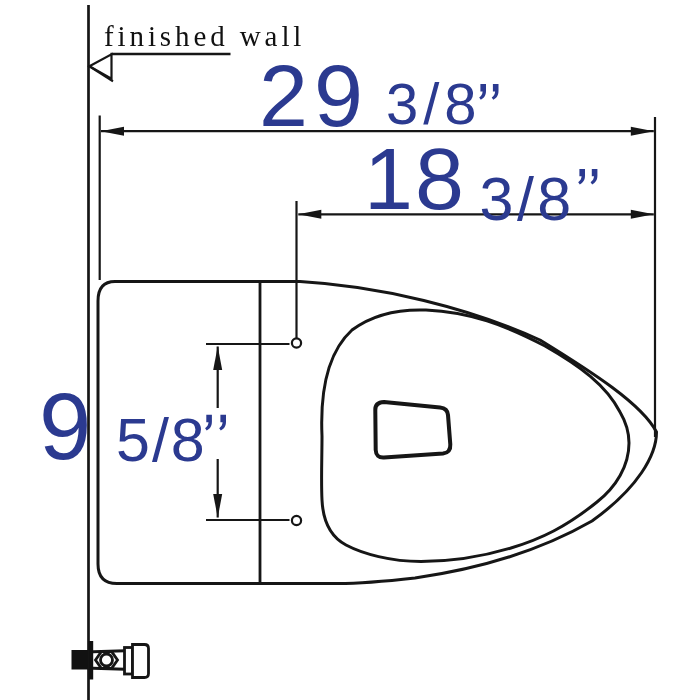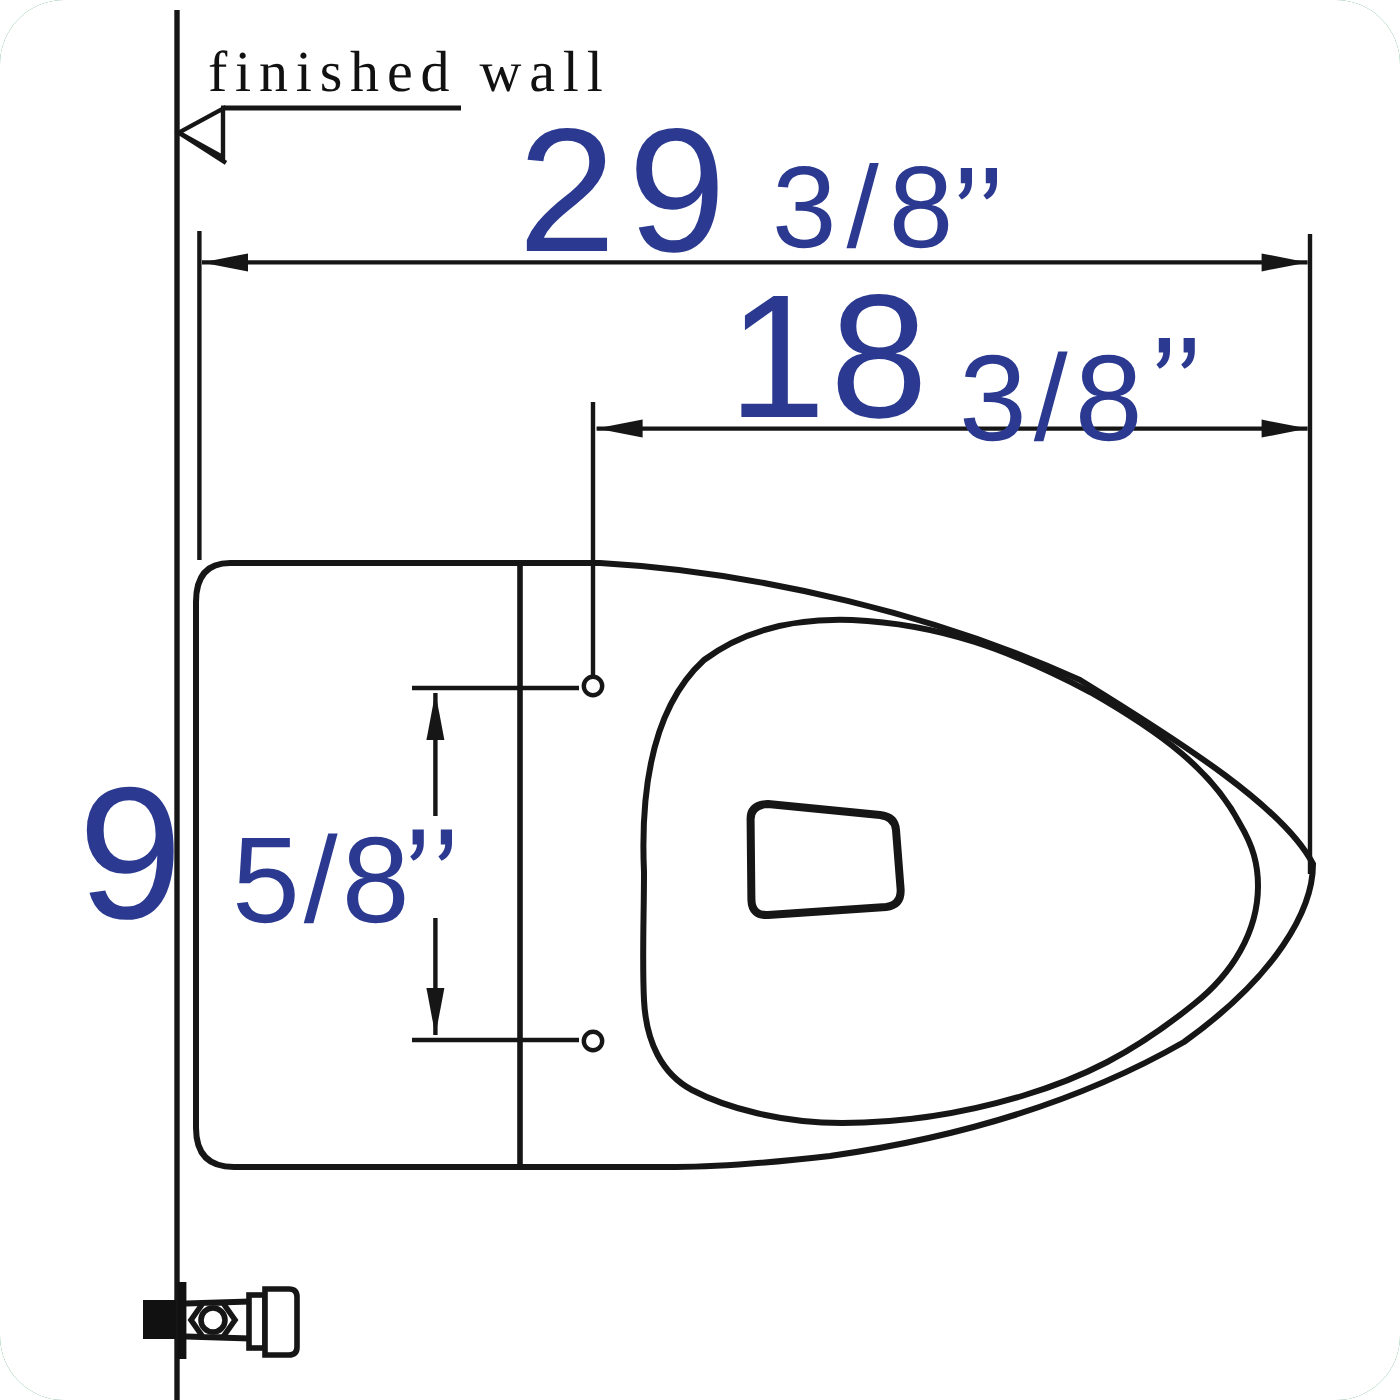--- a/index.html
+++ b/index.html
@@ -1,16 +1,16 @@
 <!DOCTYPE html>
 <html><head>
 <meta charset="utf-8">
 <style>
   html,body{margin:0;padding:0;background:#ffffff;}
-  .wrap{width:700px;height:700px;position:relative;background:#15803d;overflow:hidden;border-radius:32px;}
+  .wrap{width:700px;height:700px;position:relative;background:#15803d;overflow:hidden;}
   text{font-family:"Liberation Sans",sans-serif;}
 </style>
 </head>
 <body>
 <div class="wrap">
 <svg width="700" height="700" viewBox="0 0 700 700" xmlns="http://www.w3.org/2000/svg">
 
   <rect x="0" y="0" width="700" height="700" fill="#ffffff"></rect>
 
   <line x1="88.5" y1="5" x2="88.5" y2="700" stroke="#161616" stroke-width="2.7"></line>

